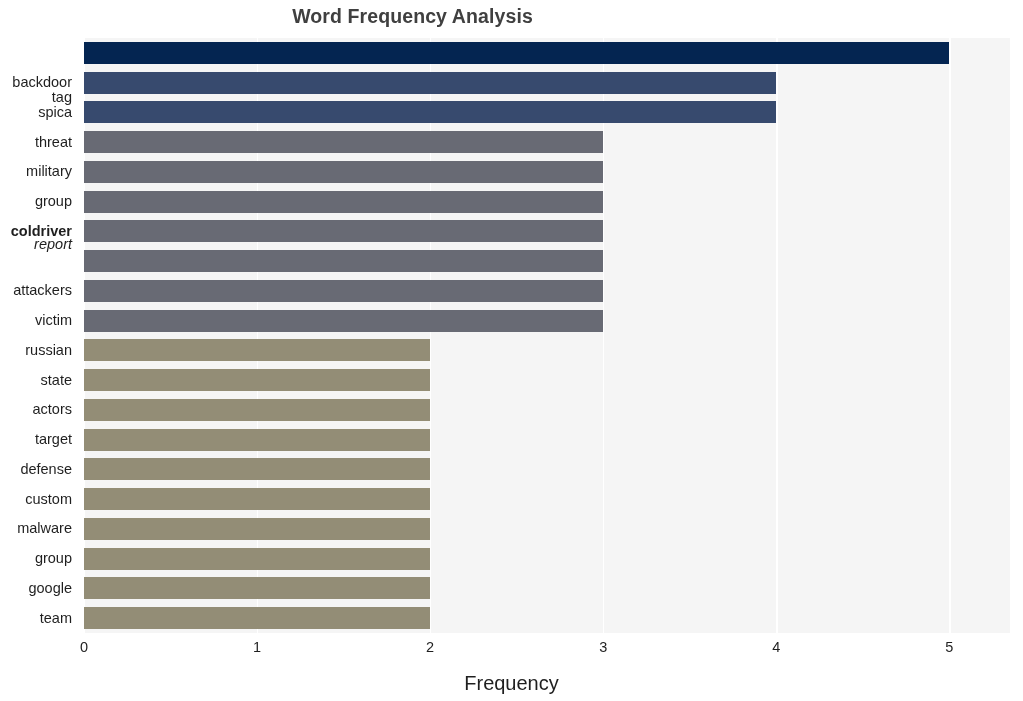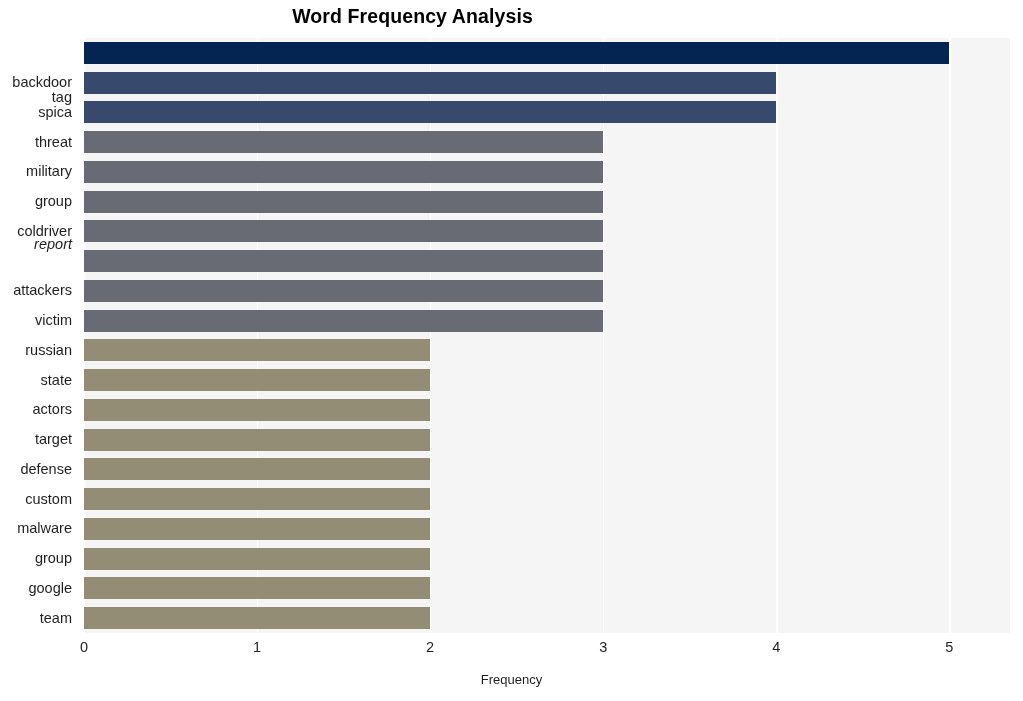--- a/index.html
+++ b/index.html
@@ -22,21 +22,21 @@
   }
 
   #chart-title {
     position: absolute;
     left: 0;
     top: 5px;
     width: 825px;
     text-align: center;
     font-size: 19.5px;
     font-weight: bold;
-    color: #000000;
+    color: #404040;
     letter-spacing: 0.1px;
   }
 
   
   #plot-area {
     position: absolute;
     left: 84px;
     top: 38px;
     width: 926px;
     height: 595px;
@@ -109,21 +109,21 @@
     color: #1f1f1f;
     line-height: 1;
   }
 
   #x-axis-title {
     position: absolute;
     left: 0;
     top: 672px;
     width: 1023px;
     text-align: center;
-    font-size: 13px;
+    font-size: 20px;
     color: #1f1f1f;
   }
 </style>
 </head>
 <body>
 
 <div id="figure">
 
   <div id="chart-title">Word Frequency Analysis</div>
 
@@ -200,21 +200,21 @@
       </div>
   </div>
 
   <div id="y-axis-labels">
       <div class="y-tick-label" style="top: 4px; margin-top: 48px;">tag</div>
       <div class="y-tick-label" style="top: 37.125px;">backdoor</div>
       <div class="y-tick-label" style="top: 66.875px;">spica</div>
       <div class="y-tick-label" style="top: 96.625px;">threat</div>
       <div class="y-tick-label" style="top: 126.375px;">military</div>
       <div class="y-tick-label" style="top: 156.125px;">group</div>
-      <div class="y-tick-label" style="top: 185.875px;">coldriver</div>
+      <div class="y-tick-label" style="top: 185.875px; font-weight: bold;">coldriver</div>
       <div class="y-tick-label" style="top: 199px; font-style: italic;">report</div>
       <div class="y-tick-label" style="top: 245.375px;">attackers</div>
       <div class="y-tick-label" style="top: 275.125px;">victim</div>
       <div class="y-tick-label" style="top: 304.875px;">russian</div>
       <div class="y-tick-label" style="top: 334.625px;">state</div>
       <div class="y-tick-label" style="top: 364.375px;">actors</div>
       <div class="y-tick-label" style="top: 394.125px;">target</div>
       <div class="y-tick-label" style="top: 423.875px;">defense</div>
       <div class="y-tick-label" style="top: 453.625px;">custom</div>
       <div class="y-tick-label" style="top: 483.375px;">malware</div>

